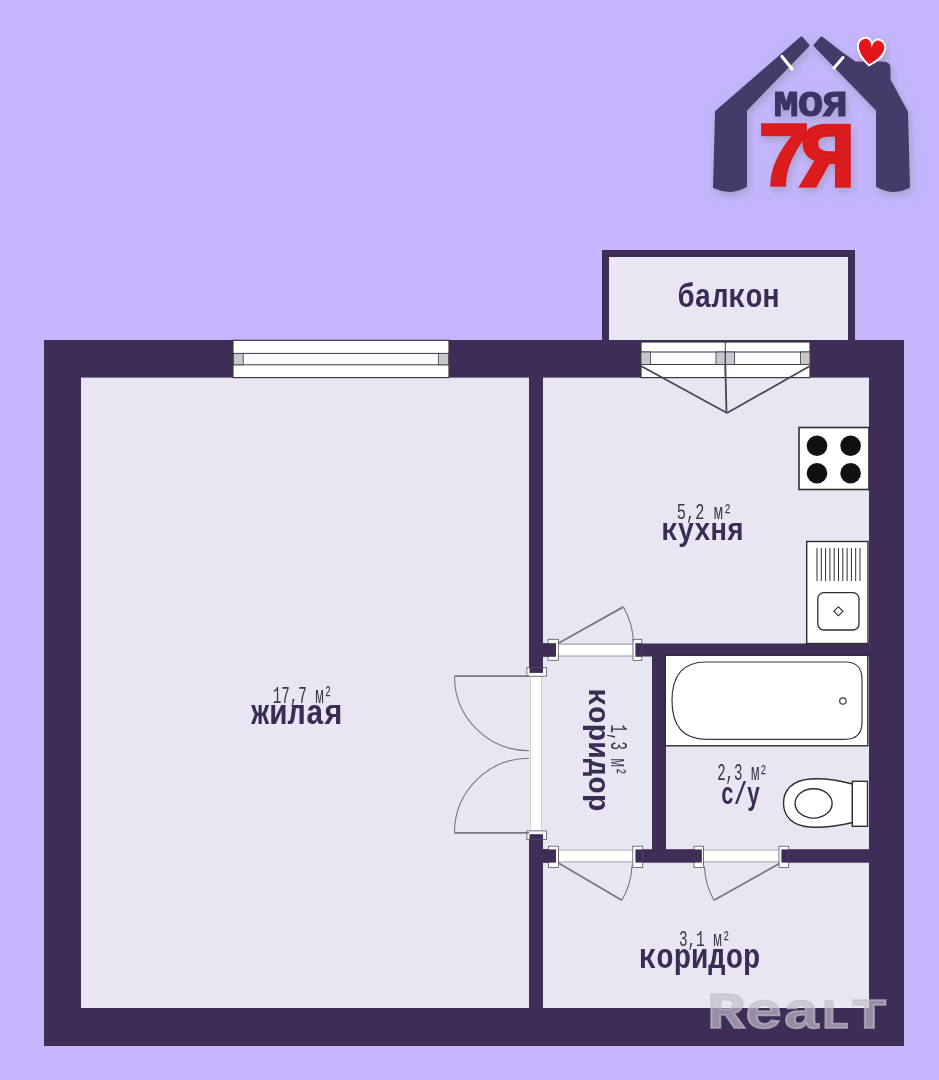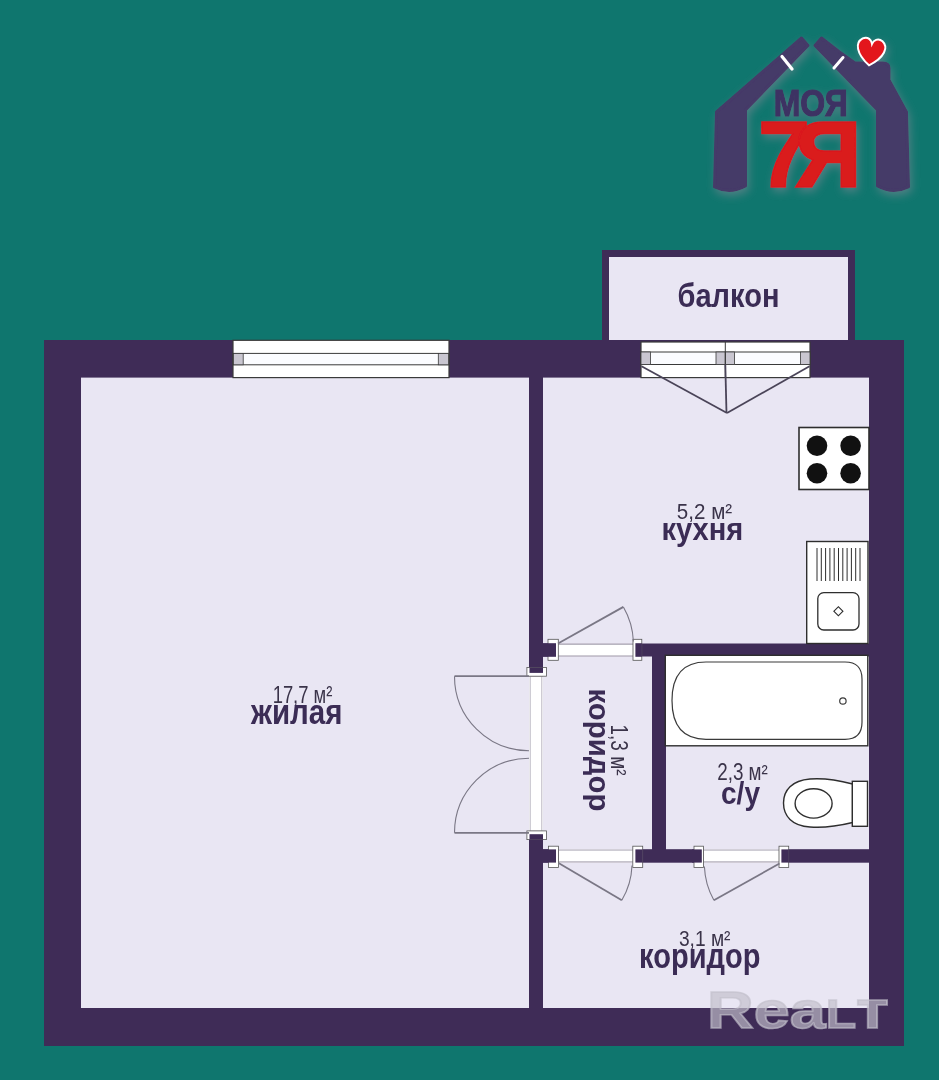--- a/index.html
+++ b/index.html
@@ -1,17 +1,17 @@
 <!DOCTYPE html>
 <html><head>
 <meta charset="utf-8">
 <style>
   html,body{margin:0;padding:0;background:#fff;}
-  #page{position:relative;width:939px;height:1080px;background:#0f766e;overflow:hidden;
-        font-family:Liberation Sans, sans-serif;}
+  #page{position:relative;width:939px;height:1080px;background:#c4b5fd;overflow:hidden;
+        font-family:Liberation Mono, monospace;}
   svg{position:absolute;left:0;top:0;}
 </style>
 </head>
 <body>
 <div id="page">
 <svg width="939" height="1080" viewBox="0 0 939 1080">
   <defs>
     <filter id="logoShadow" x="-20%" y="-20%" width="140%" height="140%">
       <feDropShadow dx="2" dy="4" stdDeviation="4" flood-color="#8a8898" flood-opacity="0.5"></feDropShadow>
     </filter>

